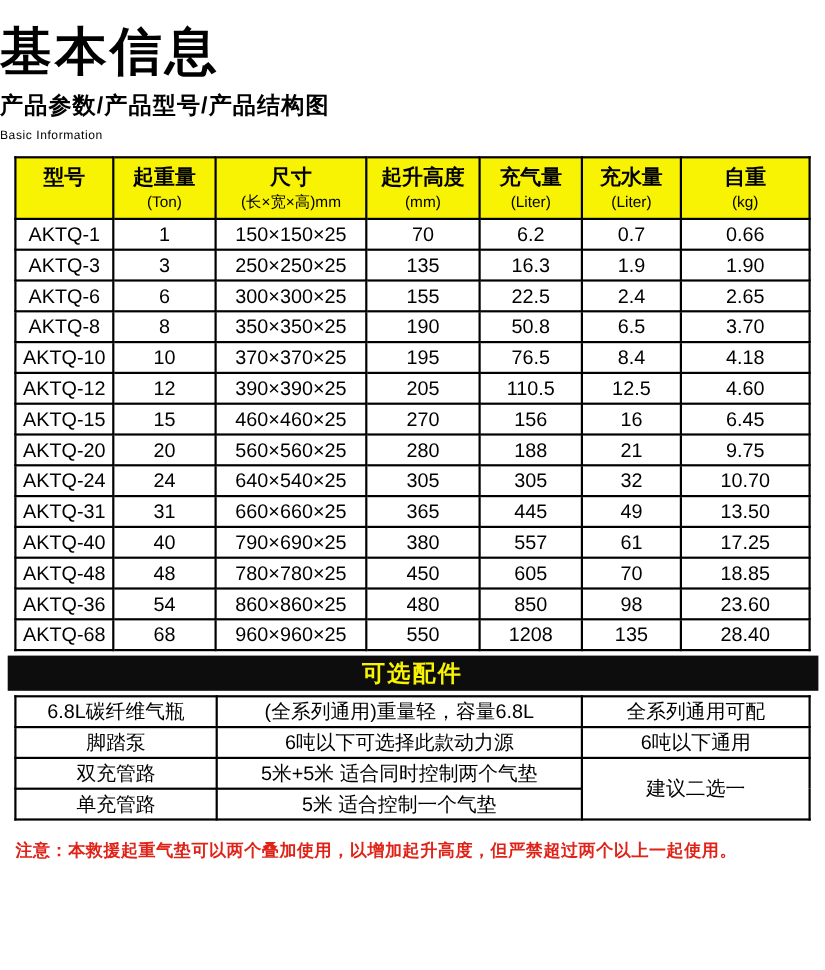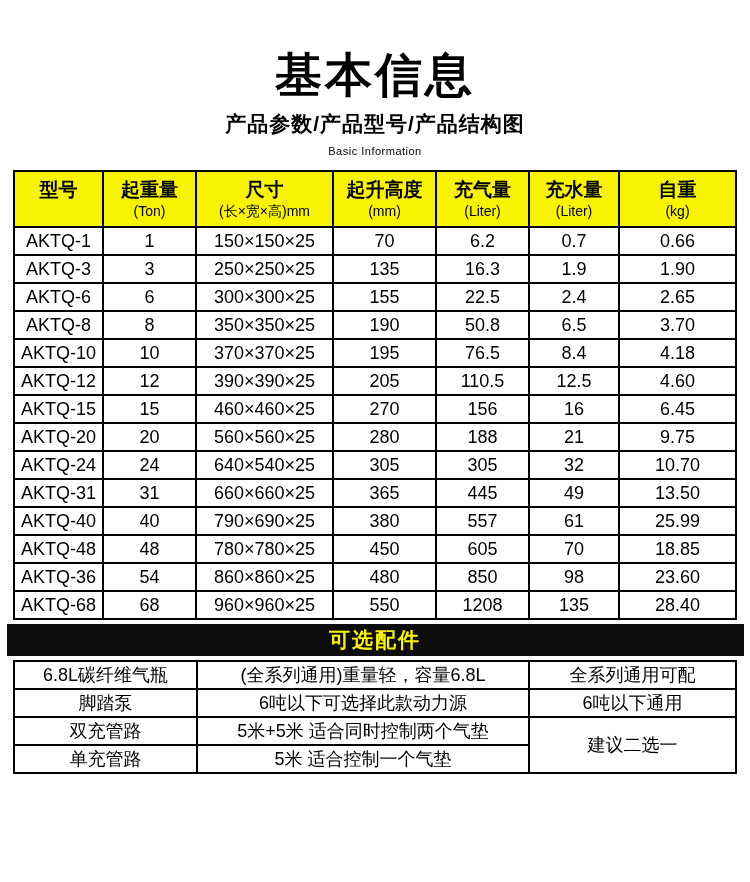--- a/index.html
+++ b/index.html
@@ -13,21 +13,21 @@
   body {
     width: 750px;
     height: 882px;
     font-family: "Liberation Sans", "DejaVu Sans", sans-serif;
     color: #000;
     overflow: hidden;
   }
   .page { width: 750px; height: 882px; background: #fff; }
 
   
-  .hdr { text-align: center; padding-top: 22px; margin-top: 28px; }
+  .hdr { padding-top: 22px; }
   .hdr h1 {
     font-size: 47px;
     font-weight: 900;
     letter-spacing: 3px;
     line-height: 1.05;
   }
   .hdr .subtitle {
     margin-top: 11px;
     font-size: 21px;
     font-weight: 700;
@@ -265,21 +265,21 @@
           <td>49</td>
           <td>13.50</td>
         </tr>
         <tr>
           <td class="model">AKTQ-40</td>
           <td>40</td>
           <td>790×690×25</td>
           <td>380</td>
           <td>557</td>
           <td>61</td>
-          <td>25.99</td>
+          <td>17.25</td>
         </tr>
         <tr>
           <td class="model">AKTQ-48</td>
           <td>48</td>
           <td>780×780×25</td>
           <td>450</td>
           <td>605</td>
           <td>70</td>
           <td>18.85</td>
         </tr>
@@ -330,14 +330,15 @@
           <td>5米+5米  适合同时控制两个气垫</td>
           <td rowspan="2">建议二选一</td>
         </tr>
         <tr>
           <td>单充管路</td>
           <td>5米 适合控制一个气垫</td>
         </tr>
       </tbody>
   </table>
 
+  <p class="note">注意：本救援起重气垫可以两个叠加使用，以增加起升高度，但严禁超过两个以上一起使用。</p>
 
 </div>
 
 </body></html>

